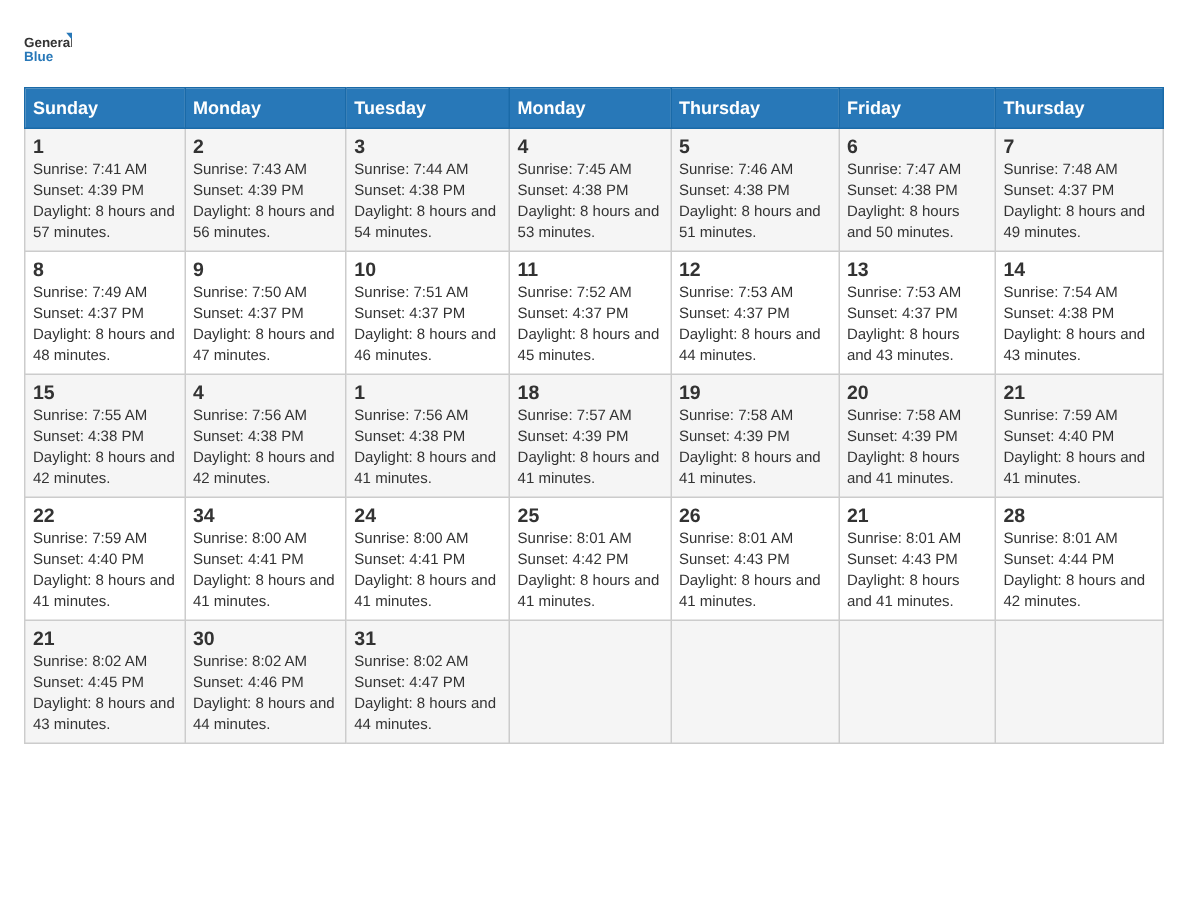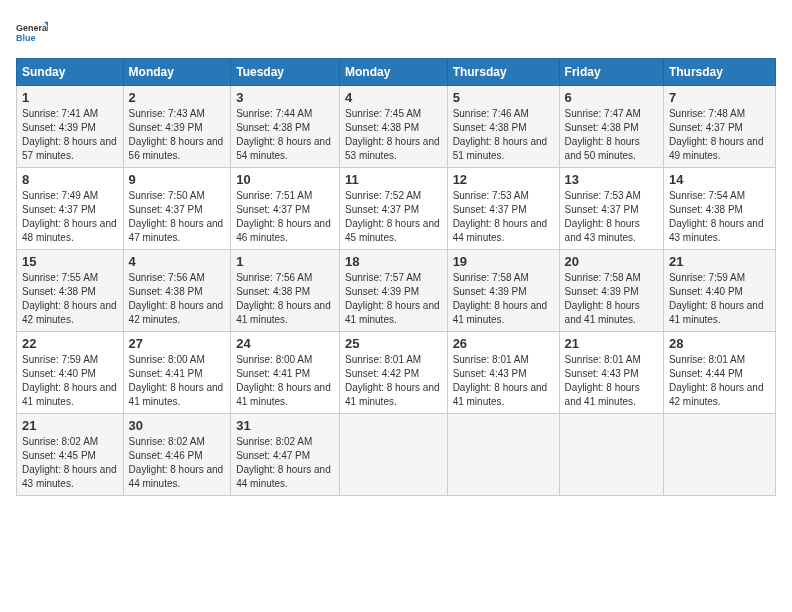--- a/index.html
+++ b/index.html
@@ -194,21 +194,21 @@
           <span class="day-number">21</span>
           <div class="day-info">Sunrise: 7:59 AM<br>Sunset: 4:40 PM<br>Daylight: 8 hours and 41 minutes.</div>
         </td>
       </tr>
       <tr>
         <td>
           <span class="day-number">22</span>
           <div class="day-info">Sunrise: 7:59 AM<br>Sunset: 4:40 PM<br>Daylight: 8 hours and 41 minutes.</div>
         </td>
         <td>
-          <span class="day-number">27</span>
+          <span class="day-number">34</span>
           <div class="day-info">Sunrise: 8:00 AM<br>Sunset: 4:41 PM<br>Daylight: 8 hours and 41 minutes.</div>
         </td>
         <td>
           <span class="day-number">24</span>
           <div class="day-info">Sunrise: 8:00 AM<br>Sunset: 4:41 PM<br>Daylight: 8 hours and 41 minutes.</div>
         </td>
         <td>
           <span class="day-number">25</span>
           <div class="day-info">Sunrise: 8:01 AM<br>Sunset: 4:42 PM<br>Daylight: 8 hours and 41 minutes.</div>
         </td>

